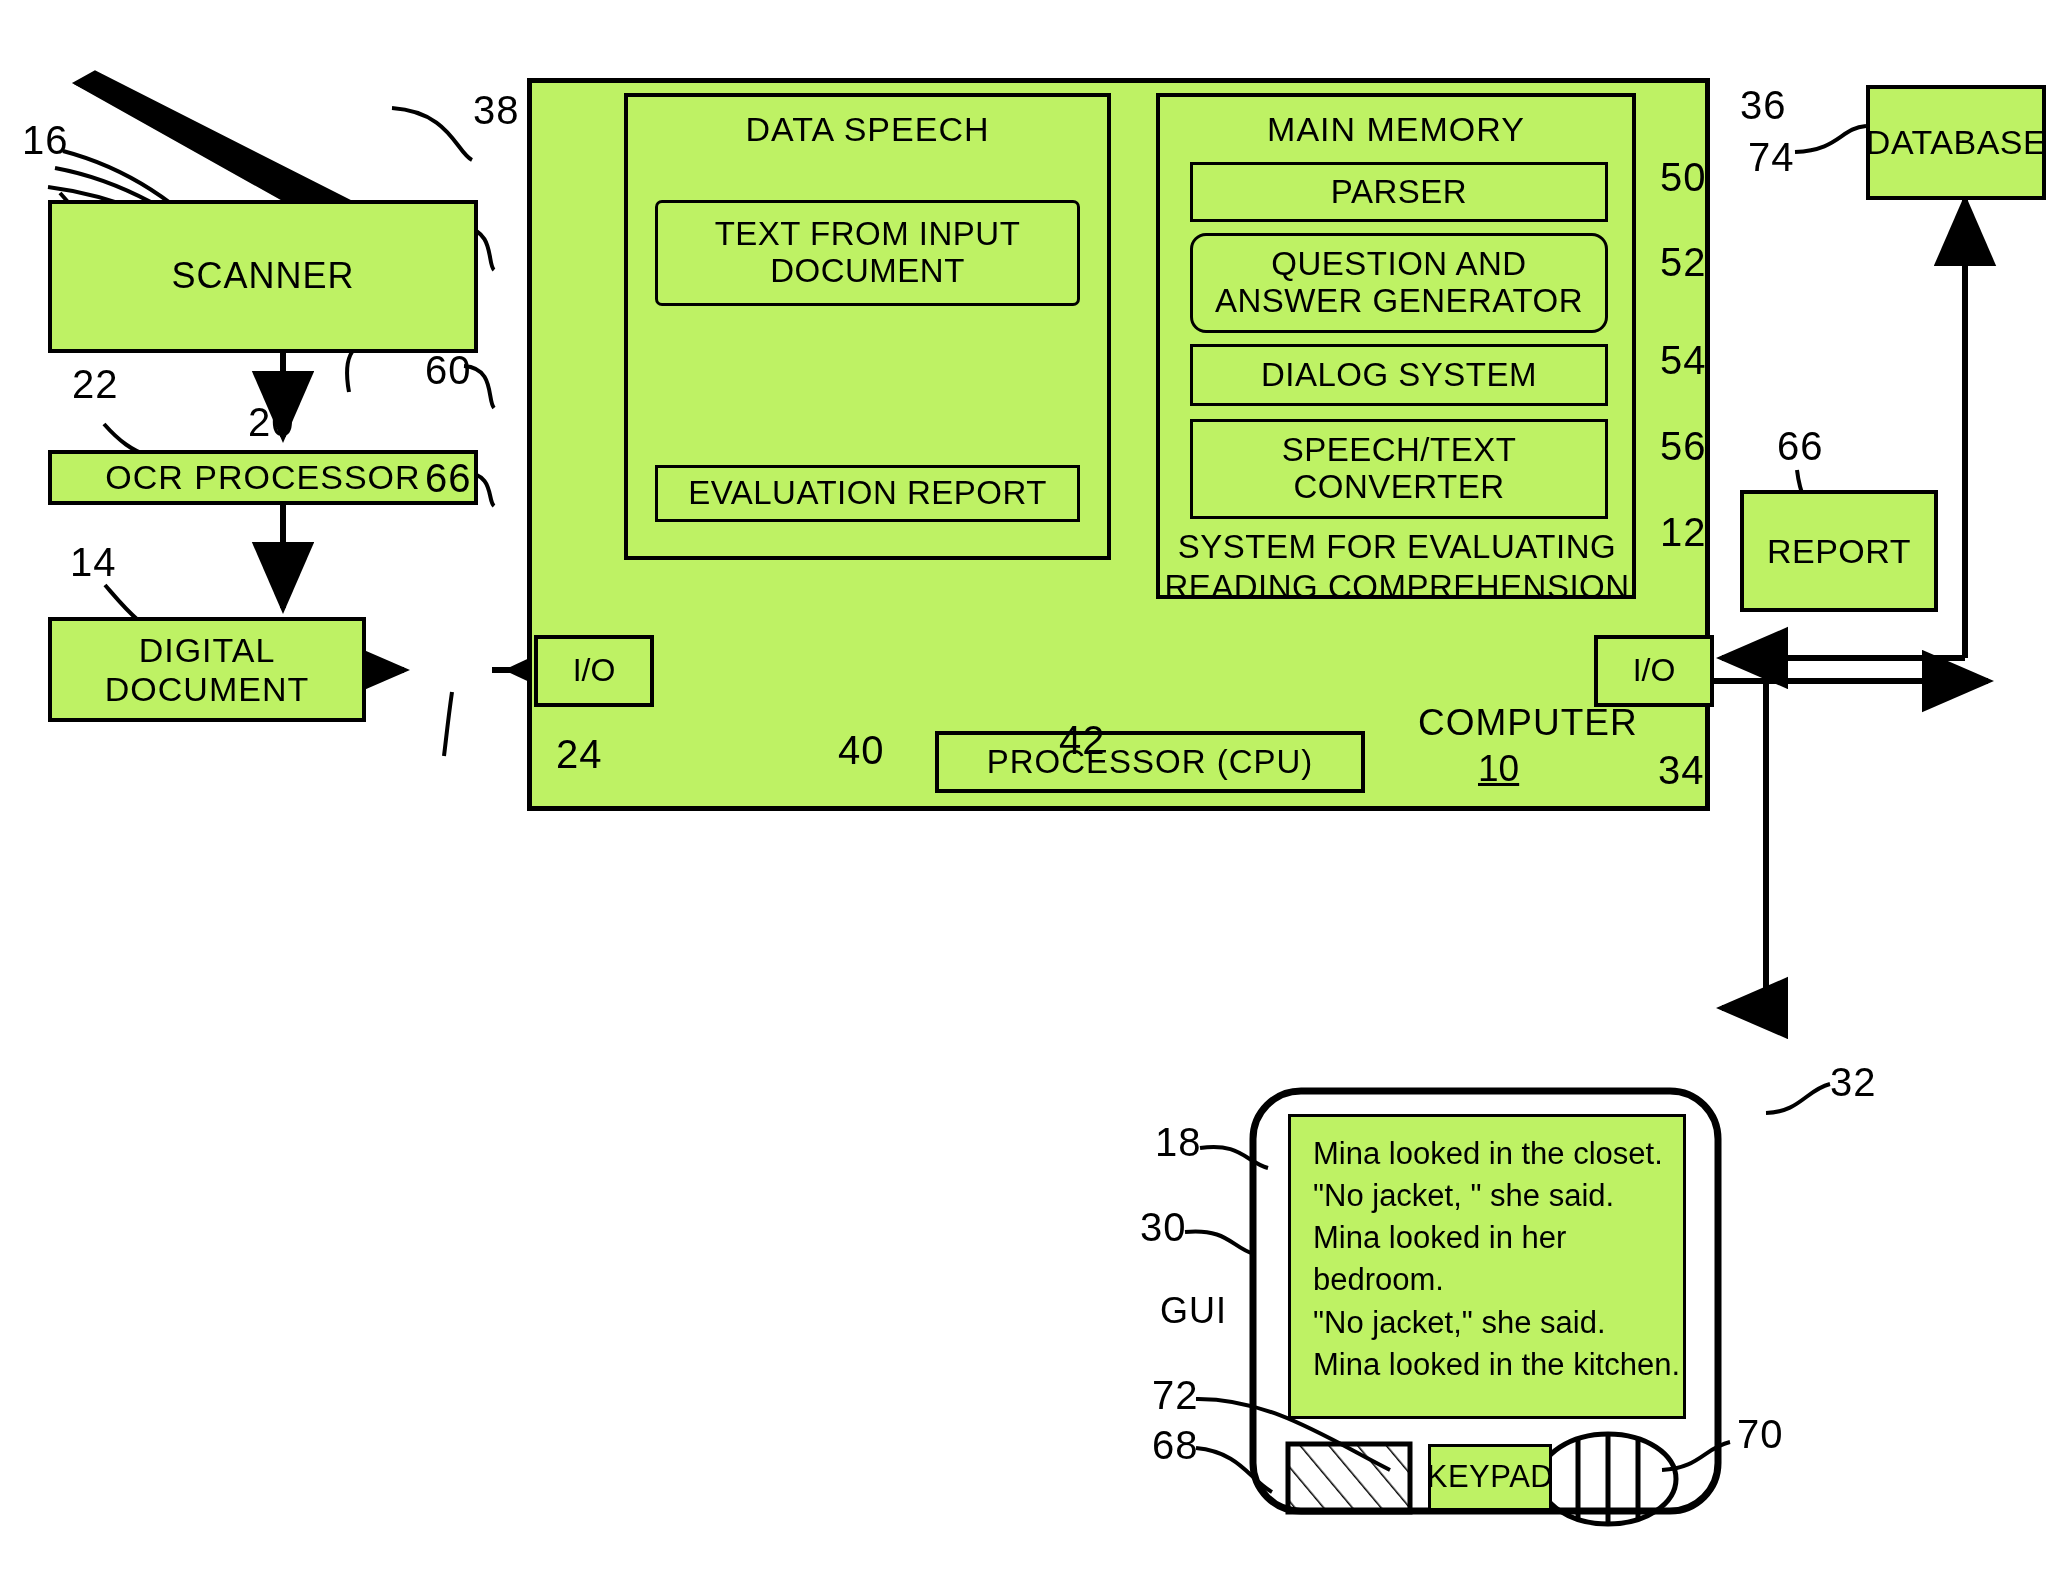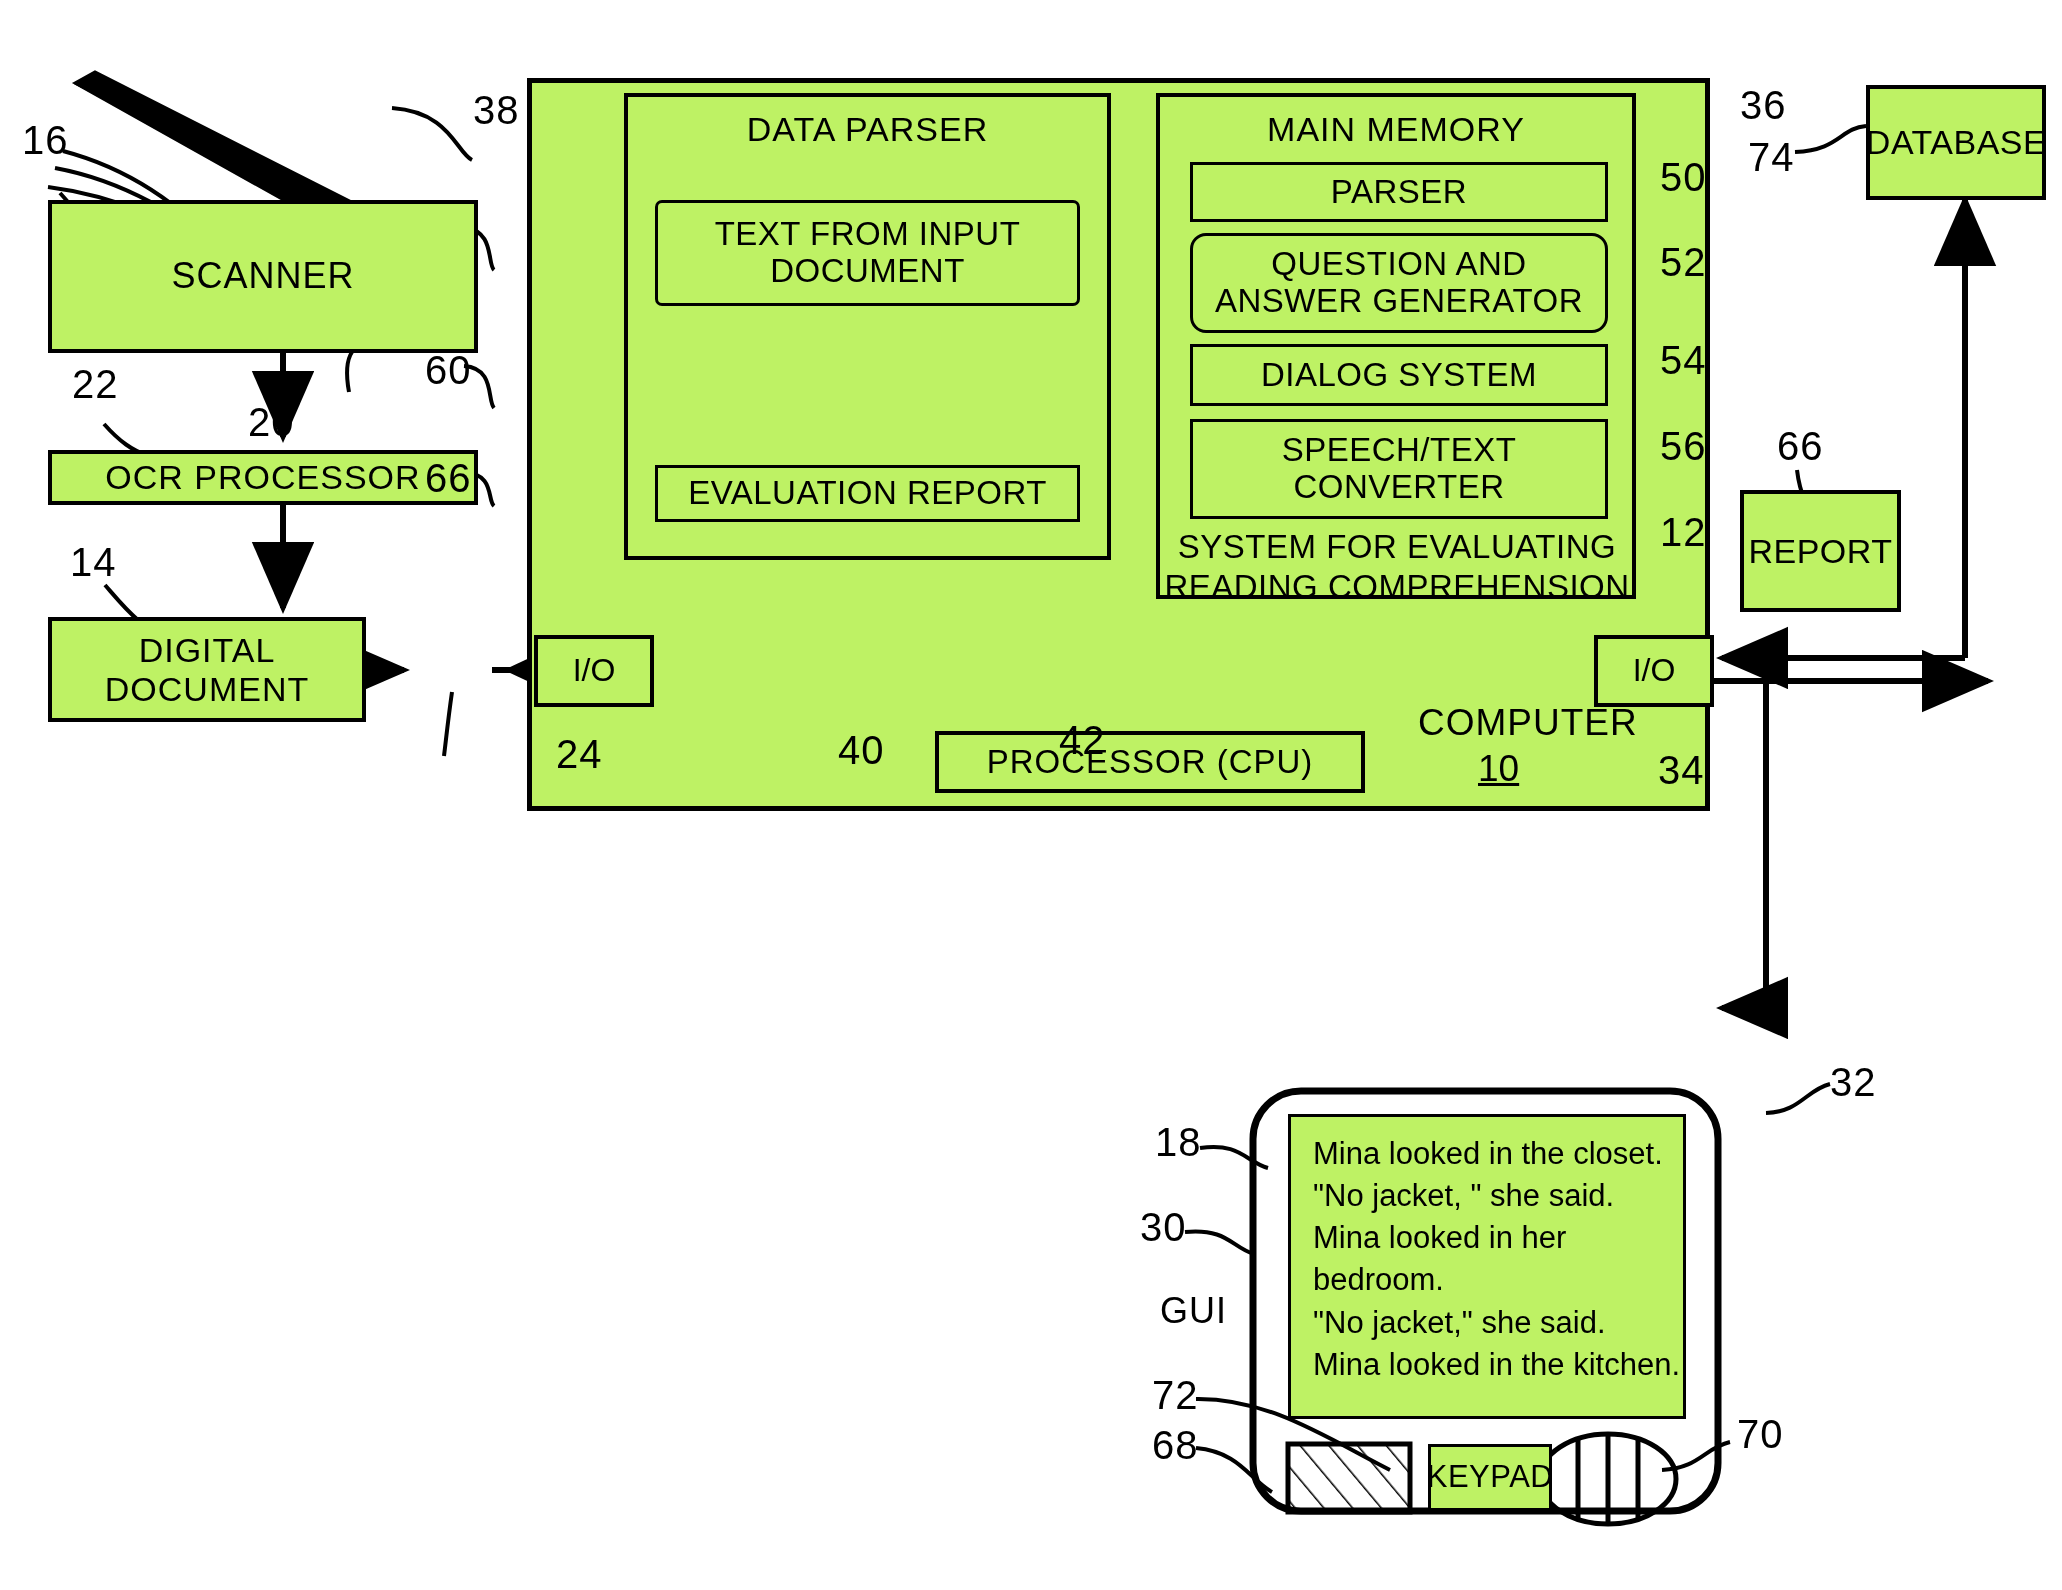--- a/index.html
+++ b/index.html
@@ -166,21 +166,21 @@
   </div>
   <div class="lbl refnum" style="left:1658px;top:748px;">34</div>
 
   <div class="box" style="left:935px;top:731px;width:430px;height:62px;font-size:33px;letter-spacing:1px;">
     <span>PROCESSOR (CPU)</span>
   </div>
   <div class="lbl refnum" style="left:838px;top:728px;">40</div>
   <div class="lbl refnum" style="left:1059px;top:718px;">42</div>
 
   <div class="box" style="left:624px;top:93px;width:487px;height:467px;"></div>
-  <div class="lbl" style="left:624px;top:110px;width:487px;text-align:center;font-size:34px;letter-spacing:1px;">DATA PARSER</div>
+  <div class="lbl" style="left:624px;top:110px;width:487px;text-align:center;font-size:34px;letter-spacing:1px;">DATA SPEECH</div>
   <div class="lbl refnum" style="left:473px;top:88px;">38</div>
 
   <div class="box thin" style="left:655px;top:200px;width:425px;height:106px;font-size:33px;flex-direction:column;letter-spacing:.5px;border-radius:7px;">
     <span>TEXT FROM INPUT</span>
     <span>DOCUMENT</span>
   </div>
   <div class="lbl refnum" style="left:425px;top:348px;">60</div>
 
 
   <div class="box thin" style="left:655px;top:465px;width:425px;height:57px;font-size:33px;letter-spacing:.5px;">
@@ -218,21 +218,21 @@
     <span>SYSTEM FOR EVALUATING</span><br>
     <span>READING COMPREHENSION</span>
   </div>
   <div class="lbl refnum" style="left:1660px;top:510px;">12</div>
 
   <div class="box" style="left:1866px;top:85px;width:180px;height:115px;font-size:34px;letter-spacing:.5px;">
     <span>DATABASE</span>
   </div>
   <div class="lbl refnum" style="left:1748px;top:135px;">74</div>
 
-  <div class="box" style="left:1740px;top:490px;width:161px;height:122px;font-size:34px;letter-spacing:.5px;">
+  <div class="box" style="left:1740px;top:490px;width:198px;height:122px;font-size:34px;letter-spacing:.5px;">
     <span>REPORT</span>
   </div>
   <div class="lbl refnum" style="left:1777px;top:424px;">66</div>
 
   <div class="lbl refnum" style="left:1830px;top:1060px;">32</div>
   <div class="lbl refnum" style="left:1155px;top:1120px;">18</div>
   <div class="lbl refnum" style="left:1140px;top:1205px;">30</div>
   <div class="lbl plain" style="left:1160px;top:1290px;font-size:36px;letter-spacing:1px;">GUI</div>
   <div class="lbl refnum" style="left:1152px;top:1373px;">72</div>
   <div class="lbl refnum" style="left:1152px;top:1423px;">68</div>

